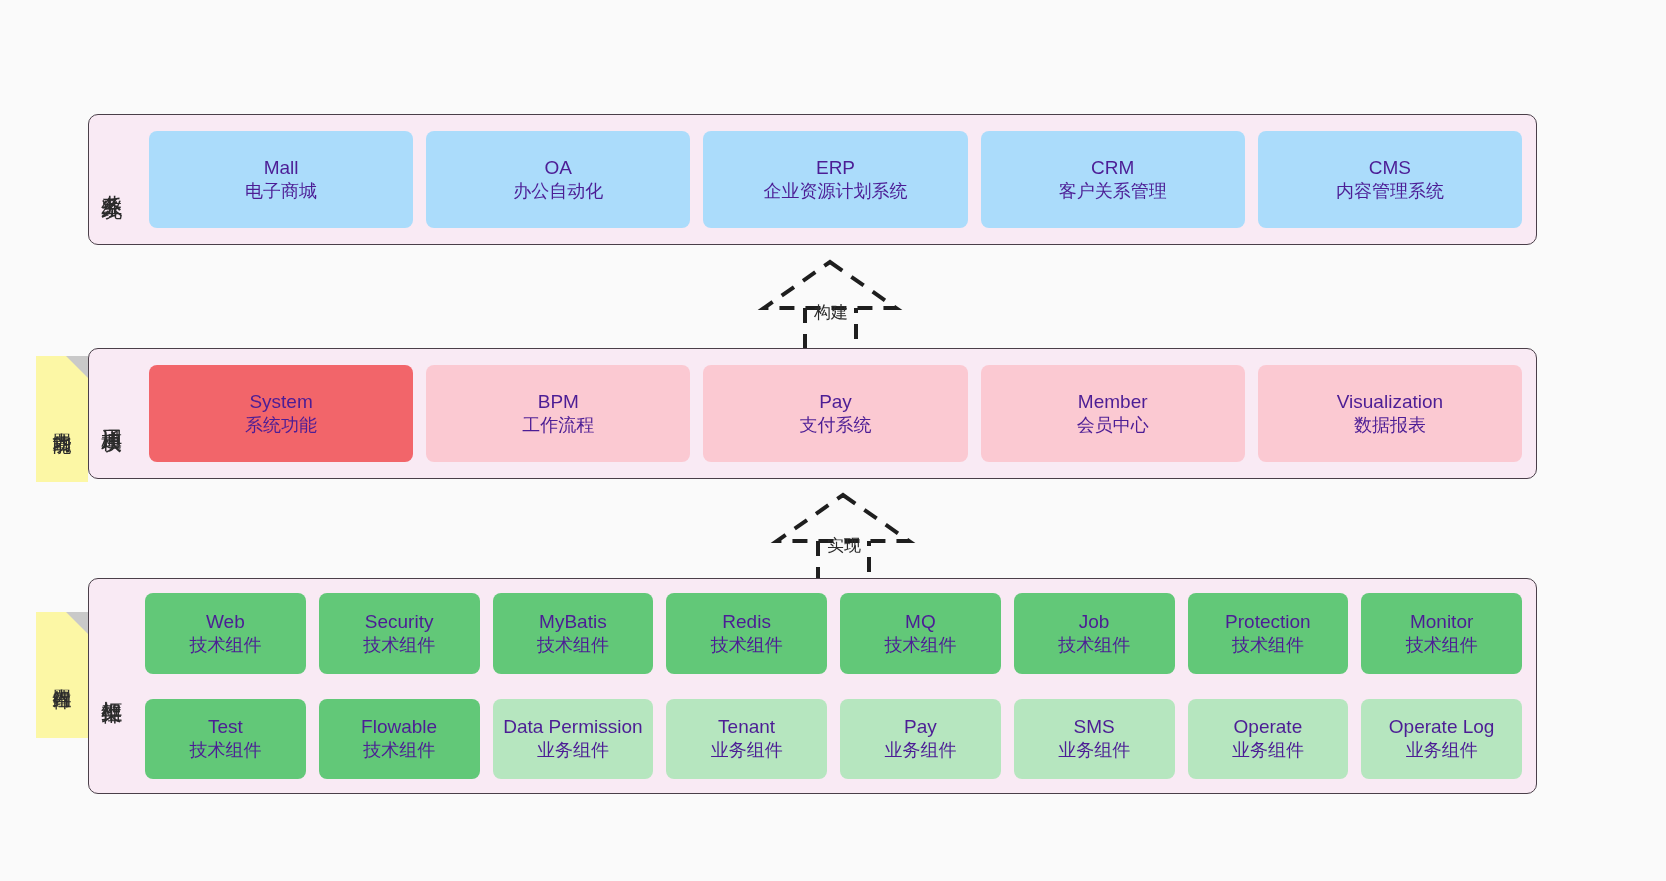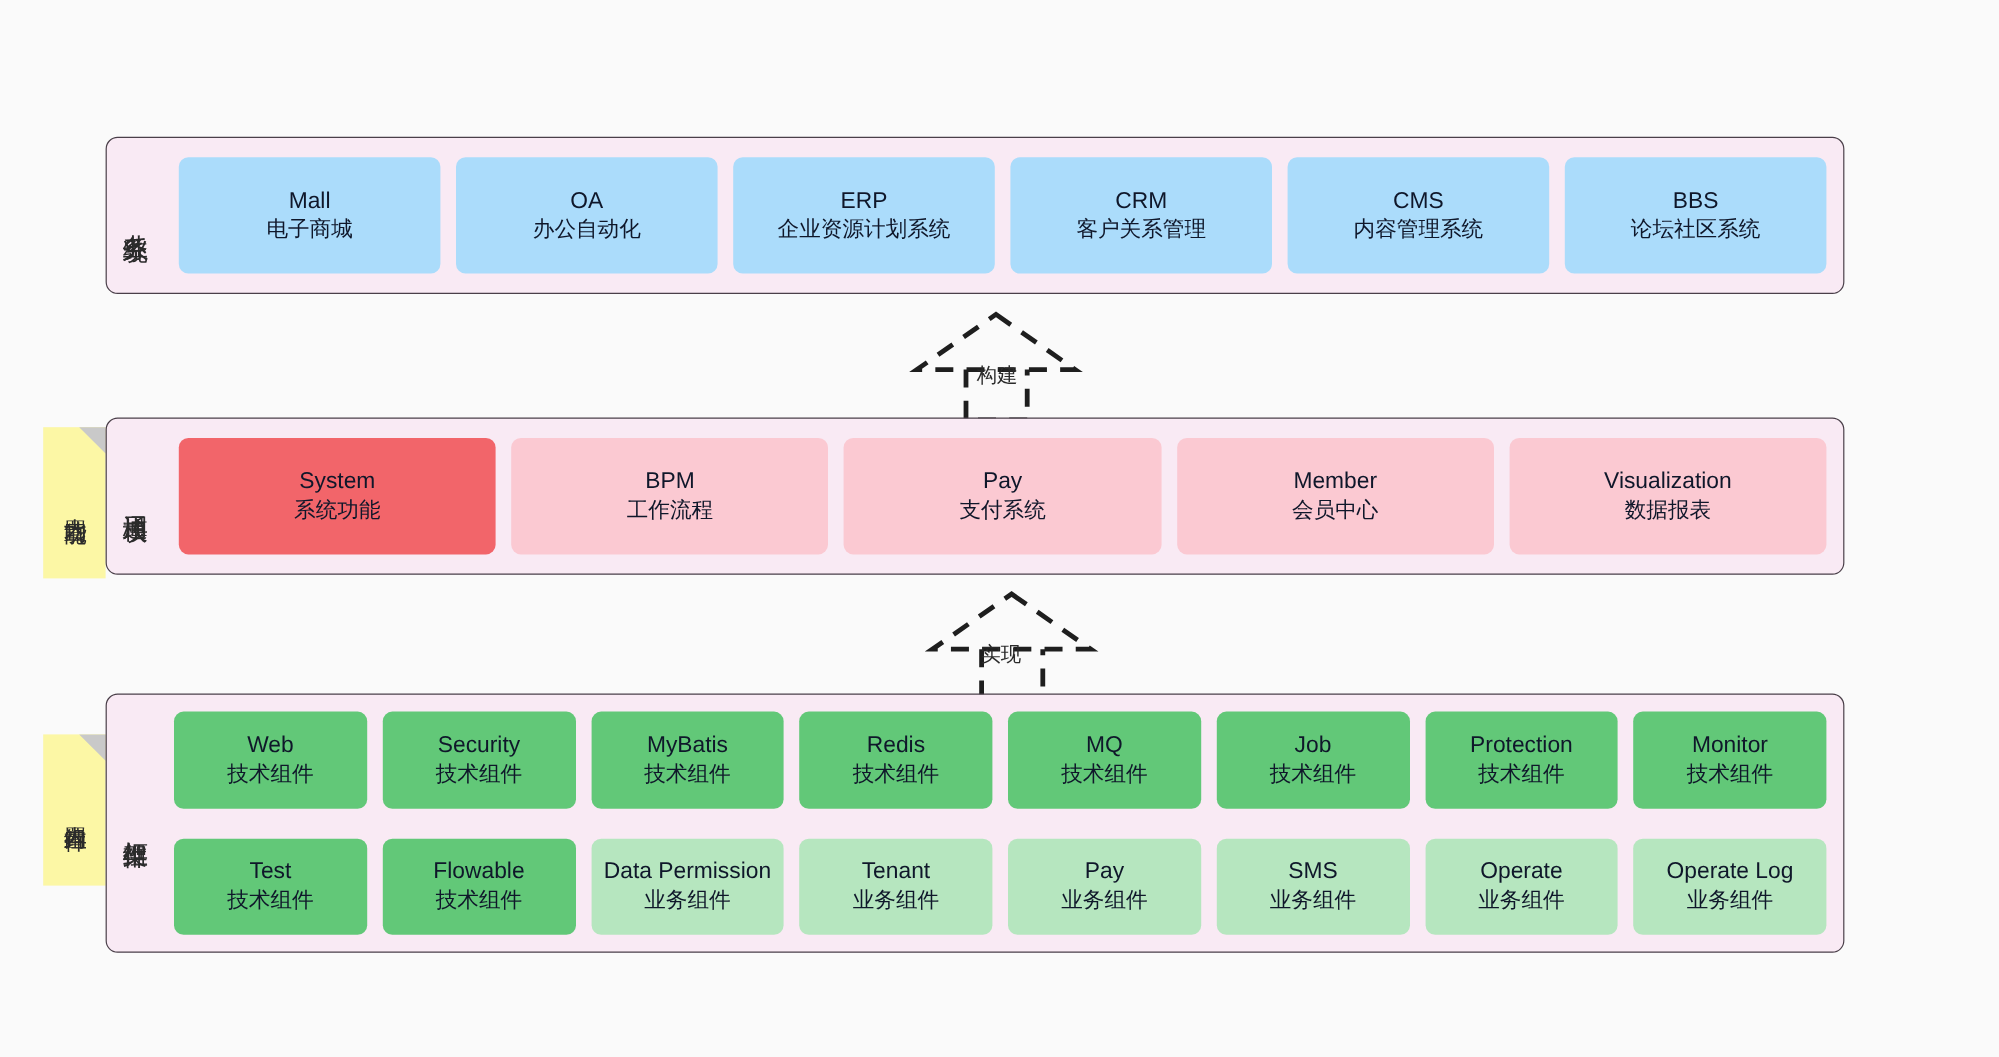--- a/index.html
+++ b/index.html
@@ -64,21 +64,21 @@
 
   
   .node {
     flex: 1 1 0;
     border-radius: 8px;
     display: flex;
     flex-direction: column;
     align-items: center;
     justify-content: center;
     text-align: center;
-    color: #0f172a;
+    color: #4c1d95;
     line-height: 1.28;
     padding: 6px 4px;
     min-width: 0;
   }
   .node .t-en { font-size: 19px; }
   .node .t-cn { font-size: 18px; text-align: right; }
 
   .c-blue       { background: #abdcfb; }
   .c-red        { background: #f2656a; }
   .c-pink       { background: #fbc9d2; }
@@ -147,24 +147,20 @@
         <span class="t-cn">企业资源计划系统</span>
       </div>
       <div class="node c-blue">
         <span class="t-en">CRM</span>
         <span class="t-cn">客户关系管理</span>
       </div>
       <div class="node c-blue">
         <span class="t-en">CMS</span>
         <span class="t-cn">内容管理系统</span>
       </div>
-      <div class="node c-blue">
-        <span class="t-en">BBS</span>
-        <span class="t-cn">论坛社区系统</span>
-      </div>
     </div>
   </div>
 
   <div class="arrow-wrap" style="left:760px; top:258px; width:140px; height:92px;">
     <svg width="140" height="92" viewBox="0 0 140 92" aria-hidden="true">
 
       <polygon points="70,4 136,50 4,50" fill="#fafafa" stroke="#1e1e1e" stroke-width="4" stroke-dasharray="15 11" stroke-linejoin="miter"></polygon>
 
       <polyline points="45,50 45,92 96,92 96,50" fill="none" stroke="#1e1e1e" stroke-width="4" stroke-dasharray="15 11"></polyline>
     </svg>
@@ -199,21 +195,21 @@
         <span class="t-cn">数据报表</span>
       </div>
     </div>
   </div>
 
   <div class="arrow-wrap" style="left:773px; top:491px; width:140px; height:92px;">
     <svg width="140" height="92" viewBox="0 0 140 92" aria-hidden="true">
       <polygon points="70,4 136,50 4,50" fill="#fafafa" stroke="#1e1e1e" stroke-width="4" stroke-dasharray="15 11" stroke-linejoin="miter"></polygon>
       <polyline points="45,50 45,92 96,92 96,50" fill="none" stroke="#1e1e1e" stroke-width="4" stroke-dasharray="15 11"></polyline>
     </svg>
-    <span class="arrow-label" style="left:44px; top:43px;">实现</span>
+    <span class="arrow-label" style="left:54px; top:43px;">实现</span>
   </div>
 
   <div class="sticky" style="left:36px; top:612px; width:52px; height:126px;">
     <span>内置组件</span>
   </div>
 
   <div class="layer" style="left:88px; top:578px; width:1449px; height:216px;">
     <div class="vlabel">框架组件</div>
     <div class="nodes two-row">
 

